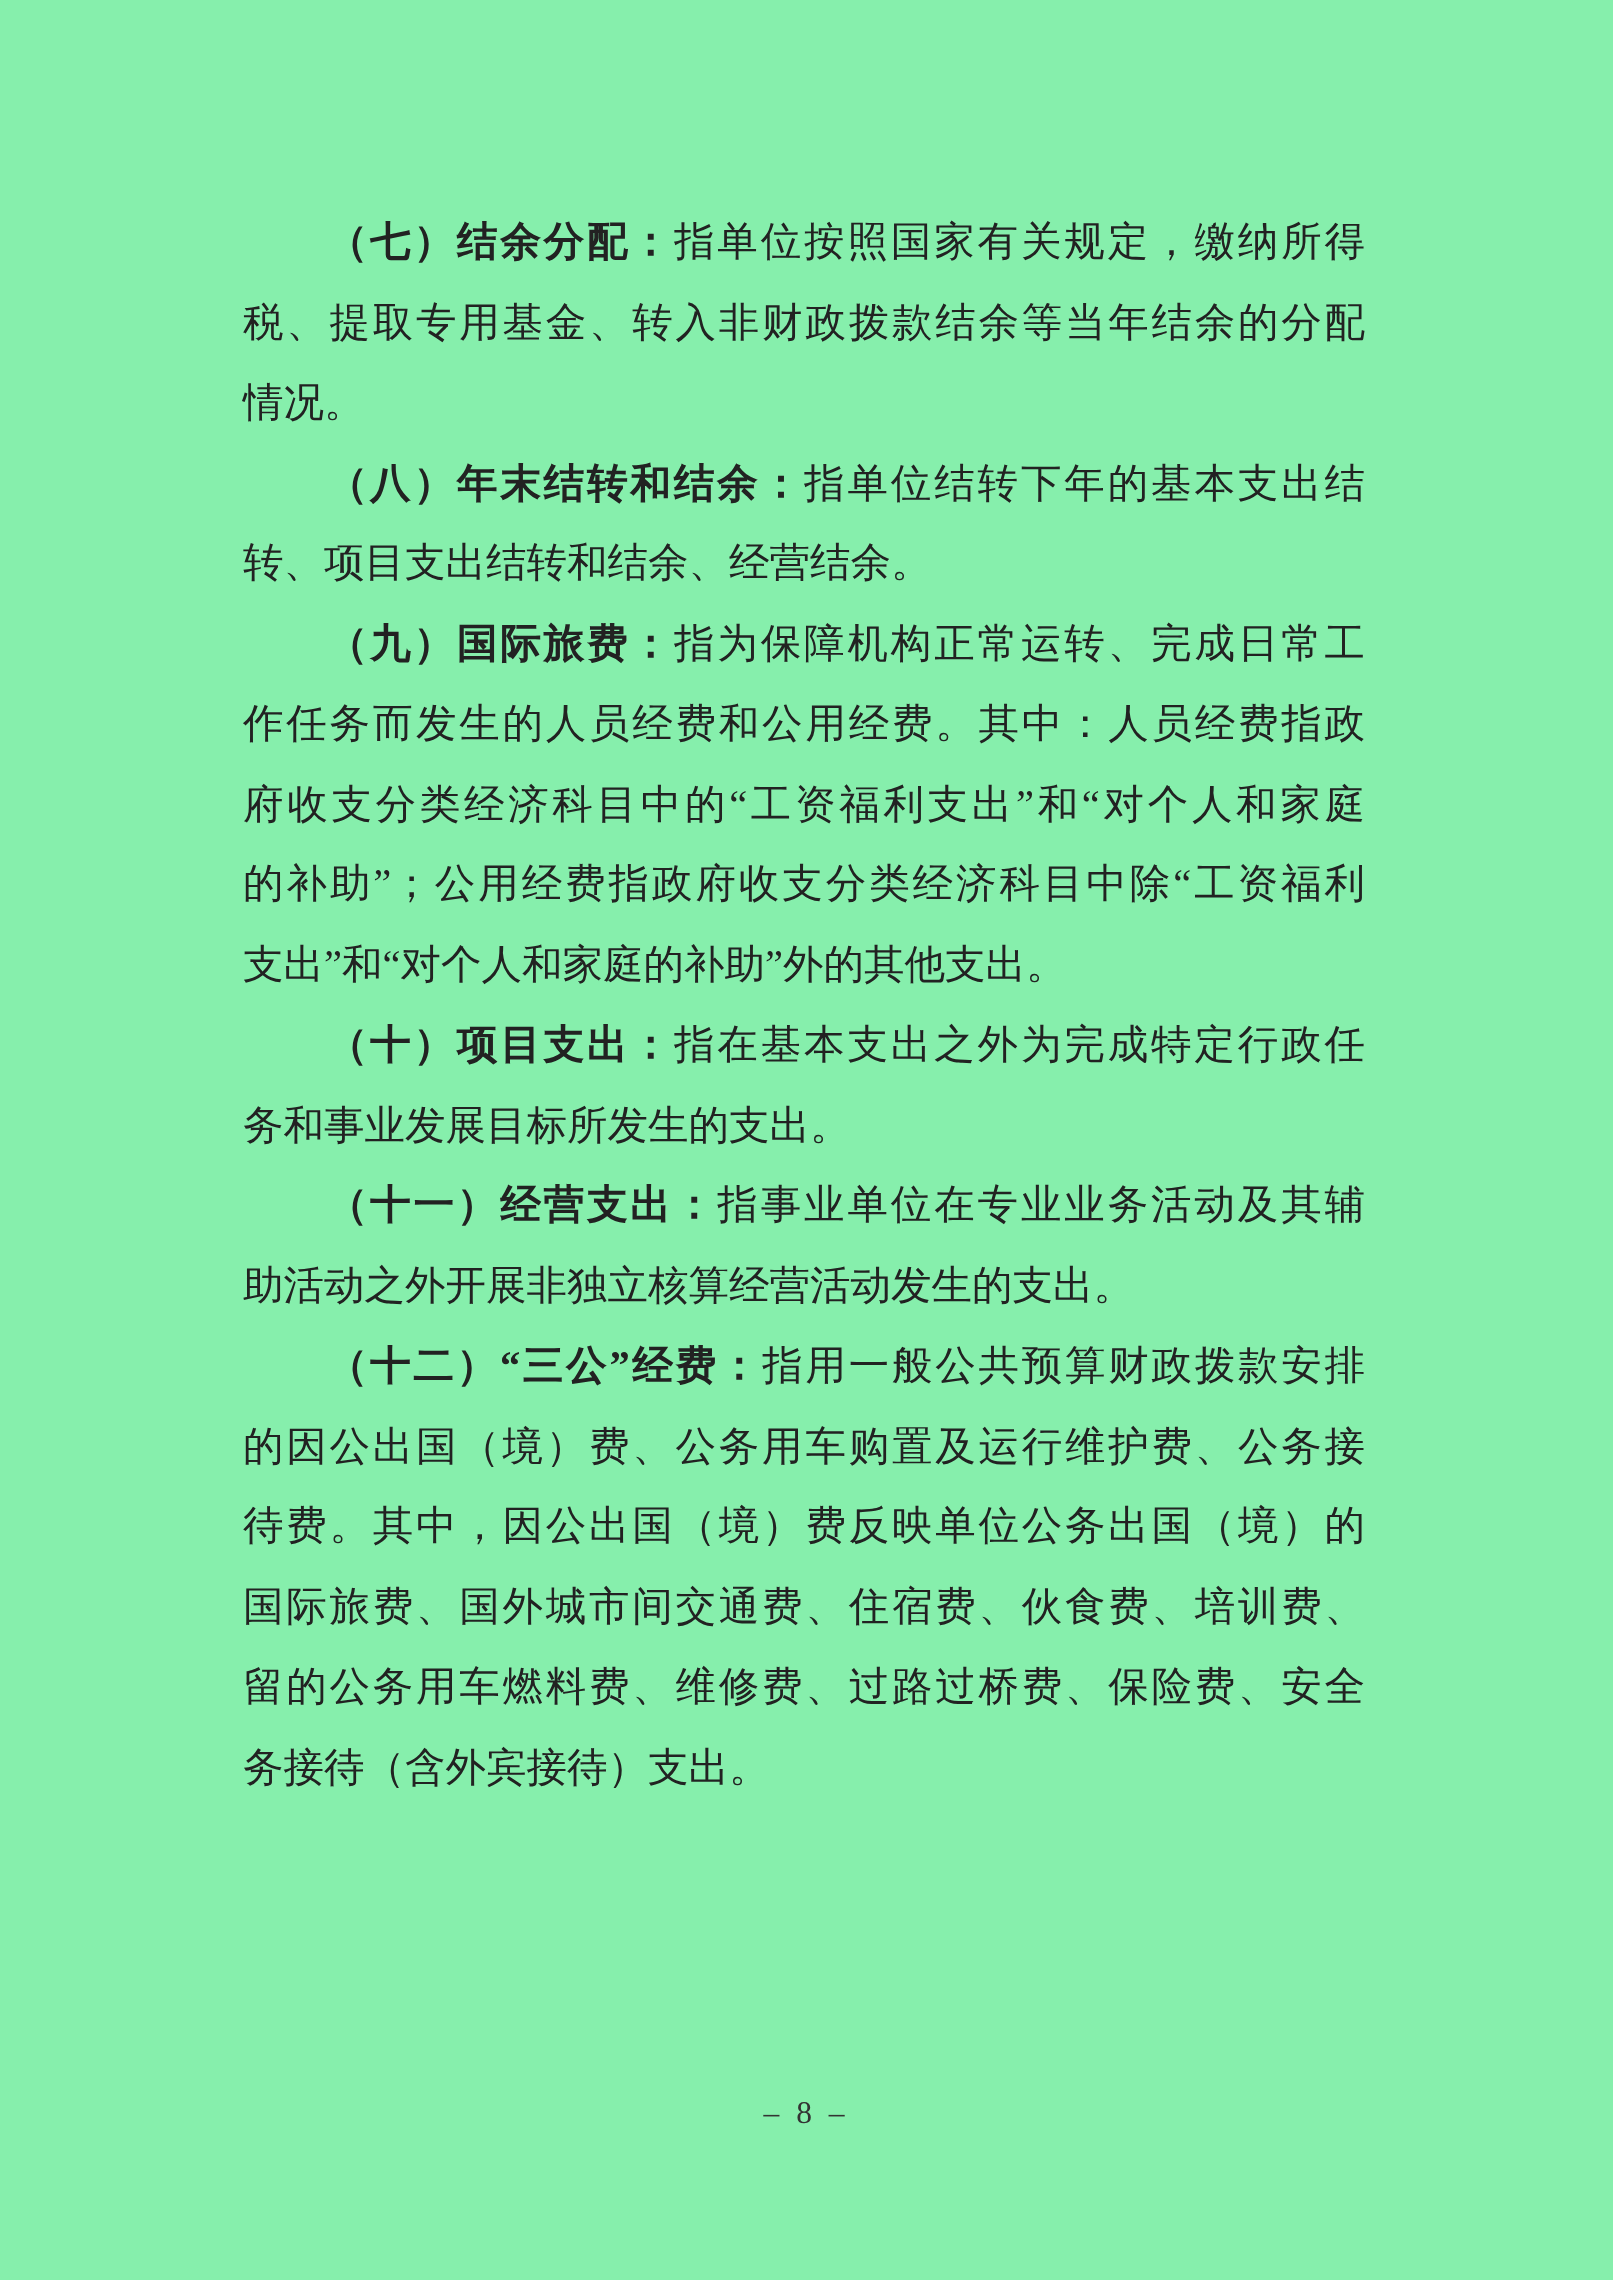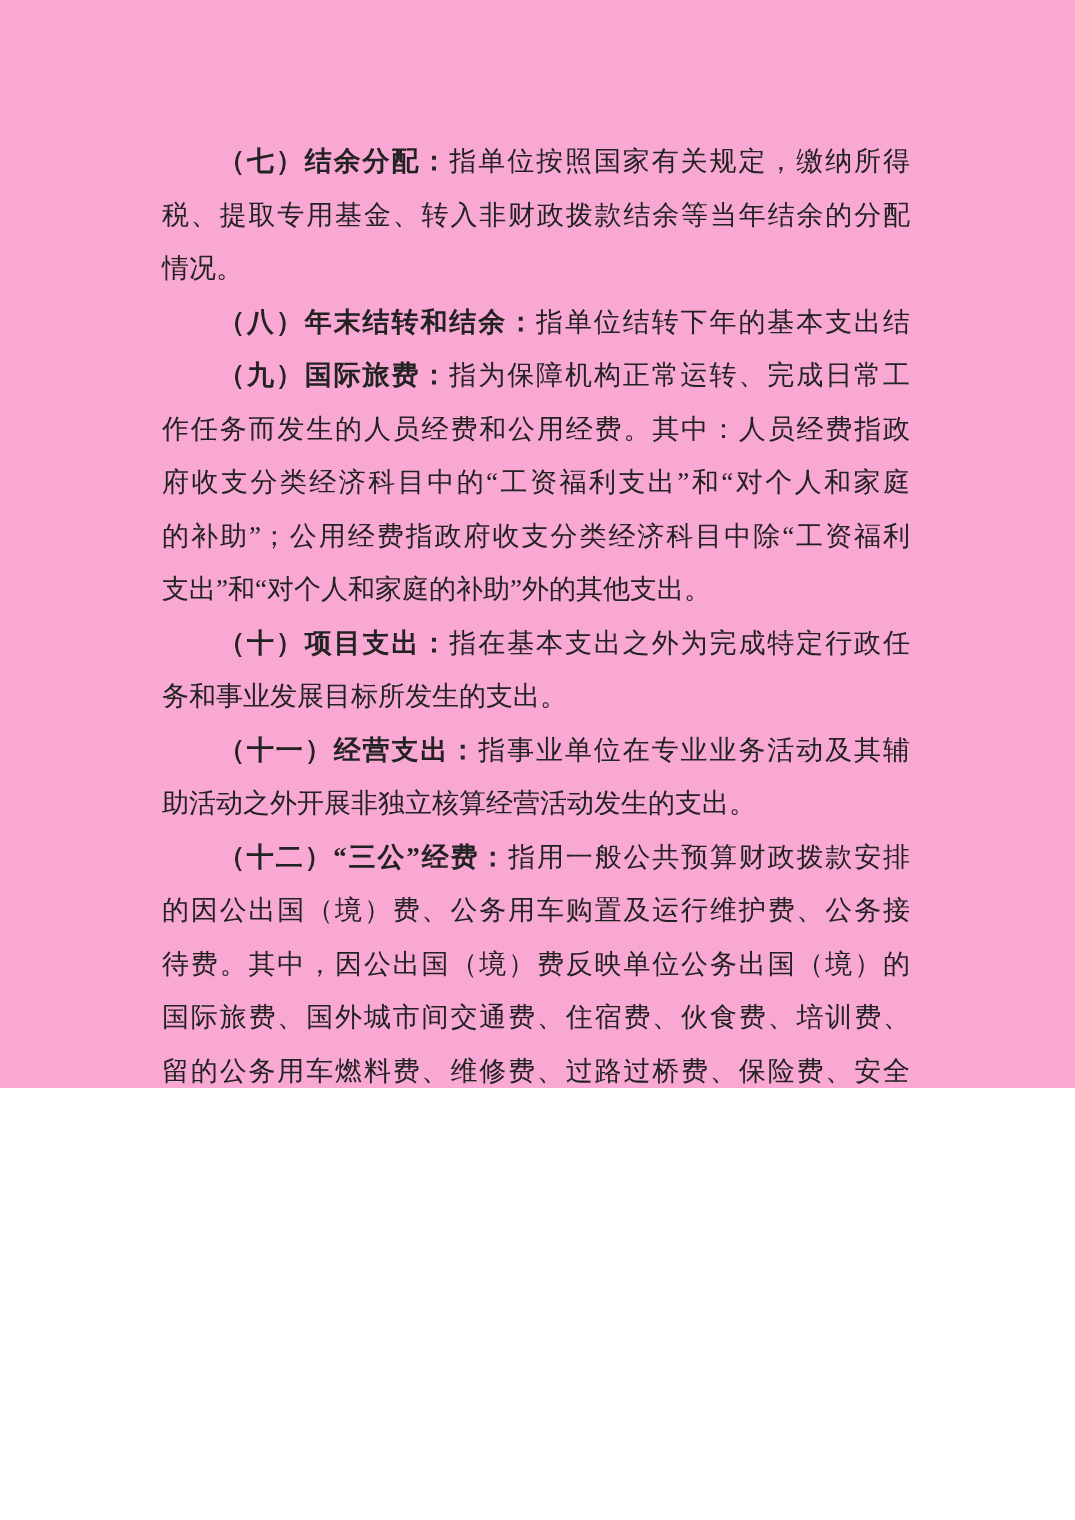--- a/index.html
+++ b/index.html
@@ -1,21 +1,21 @@
 <!DOCTYPE html>
 <html><head>
 <meta charset="utf-8">
 <style>
   * { margin: 0; padding: 0; box-sizing: border-box; }
   html, body { background: #ffffff; }
   .page {
     position: relative;
     width: 1075px;
-    height: 1088px;
-    background: #f9a8d4;
+    height: 1520px;
+    background: #86efac;
     font-family: "Liberation Serif", "DejaVu Serif", serif;
     color: #222222;
     overflow: hidden;
   }
   .text-block {
     position: absolute;
     left: 162px;
     top: 135px;
     width: 748px;
   }
@@ -47,20 +47,21 @@
 <body>
 
 <div class="page">
   <div class="text-block">
 
     <div class="ln j ind"><b class="hd">（七）结余分配：</b><span>指单位按照国家有关规定，缴纳所得</span></div>
     <div class="ln j"><span>税、提取专用基金、转入非财政拨款结余等当年结余的分配</span></div>
     <div class="ln"><span>情况。</span></div>
 
     <div class="ln j ind"><b class="hd">（八）年末结转和结余：</b><span>指单位结转下年的基本支出结</span></div>
+    <div class="ln"><span>转、项目支出结转和结余、经营结余。</span></div>
 
     <div class="ln j ind"><b class="hd">（九）国际旅费：</b><span>指为保障机构正常运转、完成日常工</span></div>
     <div class="ln j"><span>作任务而发生的人员经费和公用经费。其中：人员经费指政</span></div>
     <div class="ln j"><span>府收支分类经济科目中的“工资福利支出”和“对个人和家庭</span></div>
     <div class="ln j"><span>的补助”；公用经费指政府收支分类经济科目中除“工资福利</span></div>
     <div class="ln"><span>支出”和“对个人和家庭的补助”外的其他支出。</span></div>
 
     <div class="ln j ind"><b class="hd">（十）项目支出：</b><span>指在基本支出之外为完成特定行政任</span></div>
     <div class="ln"><span>务和事业发展目标所发生的支出。</span></div>
 

